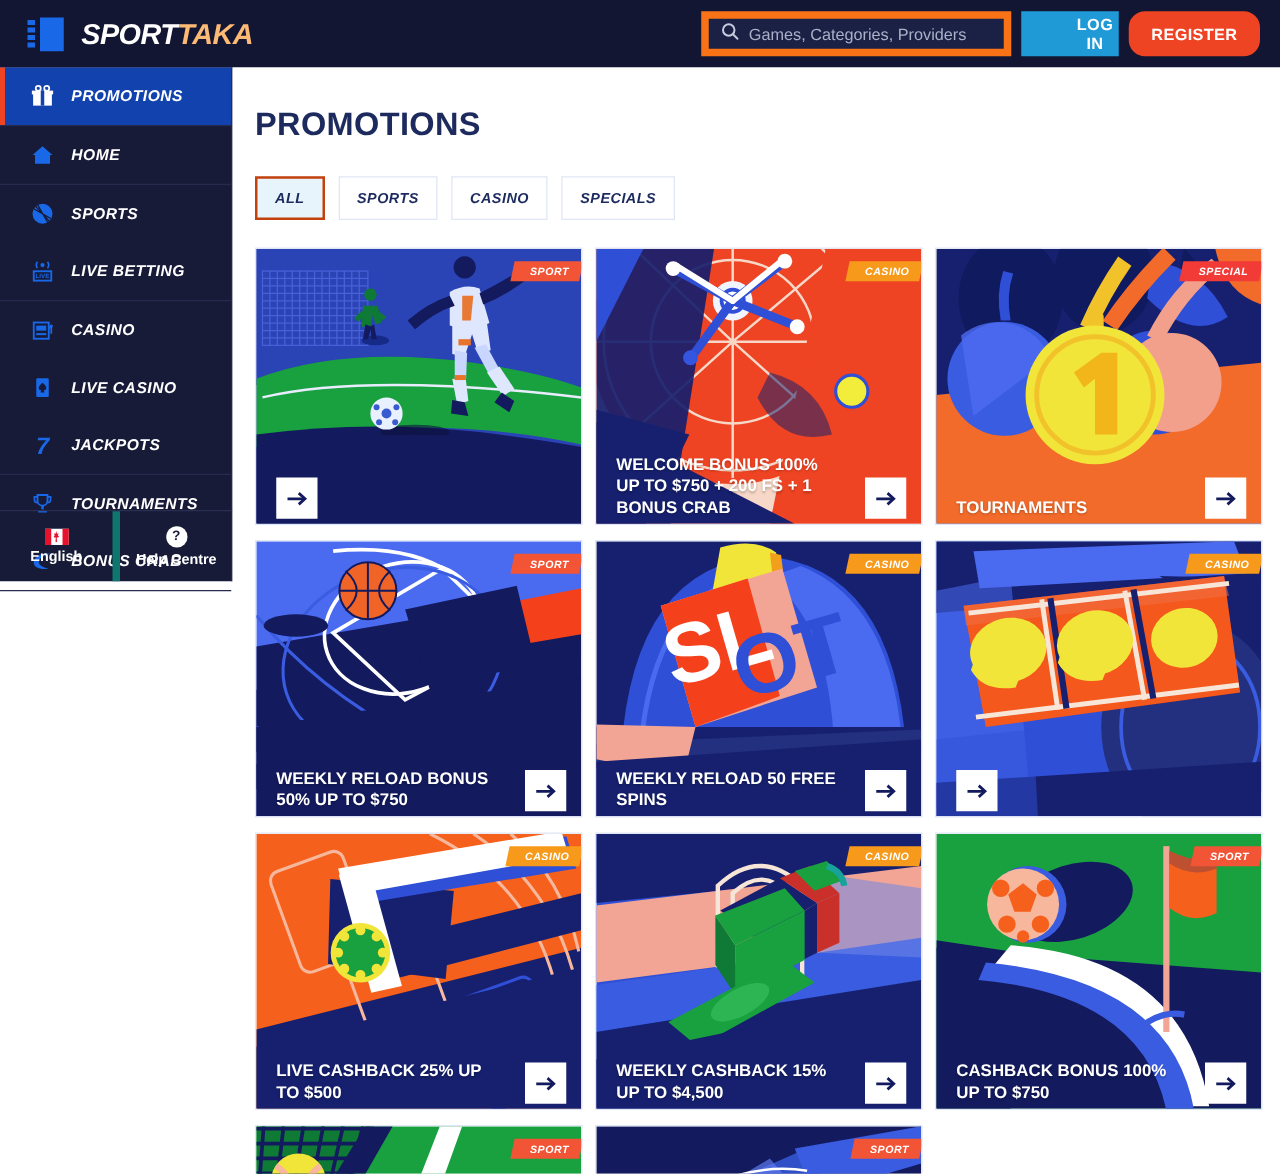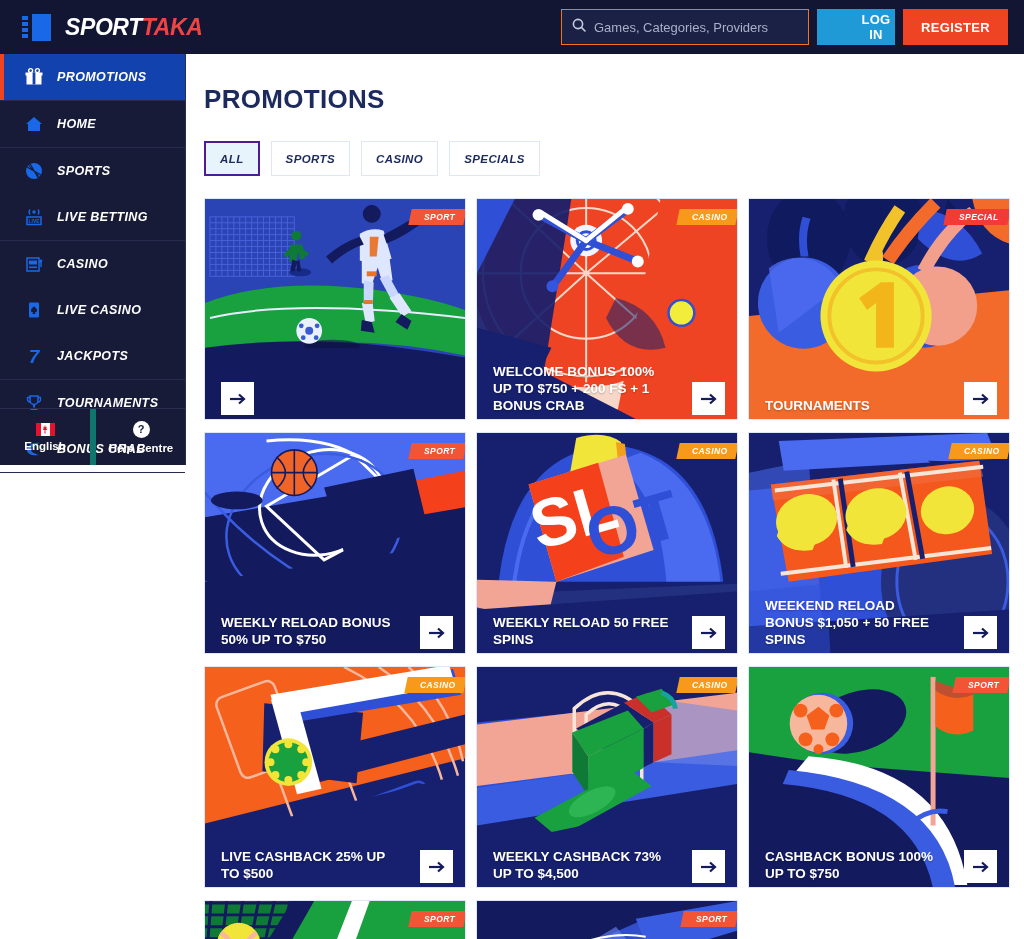--- a/index.html
+++ b/index.html
@@ -19,42 +19,42 @@
     display: flex; align-items: center;
   }
   .logo-wrap { display: flex; align-items: center; gap: 13px; margin-left: 22px; }
   .logo-mark { width: 30px; height: 27px; position: relative; }
   .logo-mark .dots { position: absolute; left: 0; top: 2px; width: 6px; height: 23px;
       display: flex; flex-direction: column; justify-content: space-between; }
   .logo-mark .dots i { display: block; width: 6px; height: 4px; background: #1868e8; }
   .logo-mark .bar { position: absolute; left: 10px; top: 0; width: 19px; height: 27px; background: #1868e8; }
   .logo-text { font-size: 23px; font-weight: bold; font-style: italic; letter-spacing: -0.4px; }
   .logo-text .t1 { color: #ffffff; }
-  .logo-text .t2 { color: #ef4444; }
+  .logo-text .t2 { color: #fdba74; }
 
   .topbar-right { position: absolute; right: 16px; top: 9px; display: flex; align-items: stretch; gap: 8px; }
   .search-box {
-    width: 248px; height: 36px; background: #1b2145; border: 1px solid #f97316;
+    width: 248px; height: 36px; background: #1b2145; border: 6px solid #f97316;
     display: flex; align-items: center; padding: 0 10px; gap: 8px;
   }
   .search-box .si { flex: 0 0 auto; }
   .search-input {
     background: transparent; border: none; outline: none;
     color: #c6cbdd; font-size: 13px; font-family: "Liberation Sans", sans-serif;
     width: 200px;
   }
   .search-input::placeholder { color: #a9b0c7; }
   .btn-login, .btn-register {
     height: 36px; display: flex; align-items: center; justify-content: center;
     color: #ffffff; font-size: 13px; font-weight: bold; letter-spacing: 0.3px;
     cursor: pointer; border: none;
     font-family: "Liberation Sans", sans-serif;
   }
   .btn-login { width: 78px; background: #1f9ad6; padding-left: 40px; }
-  .btn-register { width: 105px; background: #ef4423; }
+  .btn-register { width: 105px; background: #ef4423; border-radius: 13px; }
 
   
   .sidebar {
     position: absolute; left: 0; top: 54px;
     width: 186px; height: 411px;
     background: #171b38;
     border-right: 1px solid #2a2f52;
   }
   .nav-group { border-bottom: 1px solid #262b4d; }
   .nav-group:last-of-type { border-bottom: none; }
@@ -97,21 +97,21 @@
   .page-title { color: #1c2a5e; font-size: 26px; font-weight: bold; letter-spacing: 0.3px; }
 
   .filters { display: flex; gap: 11px; margin-top: 26px; }
   .filter-tab {
     min-width: 38px; height: 35px; padding: 0 14px;
     border: 1px solid #dfe6f5; background: #ffffff;
     display: flex; align-items: center; justify-content: center;
     color: #1c2a5e; font-size: 11.5px; font-weight: bold; font-style: italic;
     letter-spacing: 0.4px; cursor: pointer;
   }
-  .filter-tab.active { background: #e7f4fb; border: 2px solid #4c1d95; }
+  .filter-tab.active { background: #e7f4fb; border: 2px solid #c2410c; }
 
   .grid {
     margin-top: 22px;
     display: grid; grid-template-columns: repeat(3, 262px);
     gap: 12px 10px;
   }
   .card {
     position: relative; width: 262px; height: 222px;
     border: 1px solid #dfe6f5; overflow: hidden; cursor: pointer;
   }
@@ -569,21 +569,20 @@
               <path d="M100 92 q14 16 38 10 l-4 10 q-26 4 -36 -14 Z"></path>
             </g>
             <path d="M0 195 L262 178 L262 222 L0 222 Z" fill="#16206e"></path>
             <path d="M0 160 L78 152 L82 222 L0 222 Z" fill="#2f4fd6" opacity="0.5"></path>
           </svg>
         </div>
         <div class="badge casino">
             <span>CASINO</span>
           </div>
         <div class="card-foot">
-          <div class="card-title">WEEKEND RELOAD BONUS $1,050 + 50 FREE SPINS</div>
           <div class="arrow-btn">
             <svg width="17" height="14" viewBox="0 0 17 14">
                 <line x1="1" y1="7" x2="14" y2="7" stroke="#131a5e" stroke-width="2.2"></line>
                 <path d="M10 2.5 L15 7 L10 11.5" fill="none" stroke="#131a5e" stroke-width="2.2"></path>
               </svg>
           </div>
         </div>
       </div>
 
       <div class="card">
@@ -657,21 +656,21 @@
             <path d="M186 26 q12 4 14 16" fill="none" stroke="#18a39a" stroke-width="5"></path>
             <path d="M58 152 L152 102 L176 120 L82 172 Z" fill="#19a03f"></path>
             <ellipse cx="116" cy="136" rx="26" ry="11" transform="rotate(-28 116 136)" fill="#2cb552"></ellipse>
             <path d="M0 182 L262 128 L262 222 L0 222 Z" fill="#16206e"></path>
           </svg>
         </div>
         <div class="badge casino">
             <span>CASINO</span>
           </div>
         <div class="card-foot">
-          <div class="card-title">WEEKLY CASHBACK 73% UP TO $4,500</div>
+          <div class="card-title">WEEKLY CASHBACK 15% UP TO $4,500</div>
           <div class="arrow-btn">
             <svg width="17" height="14" viewBox="0 0 17 14">
                 <line x1="1" y1="7" x2="14" y2="7" stroke="#131a5e" stroke-width="2.2"></line>
                 <path d="M10 2.5 L15 7 L10 11.5" fill="none" stroke="#131a5e" stroke-width="2.2"></path>
               </svg>
           </div>
         </div>
       </div>
 
       <div class="card">

